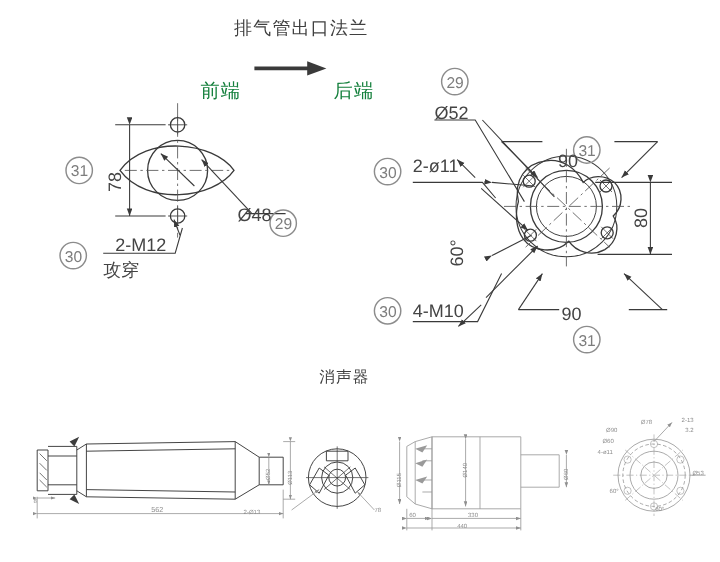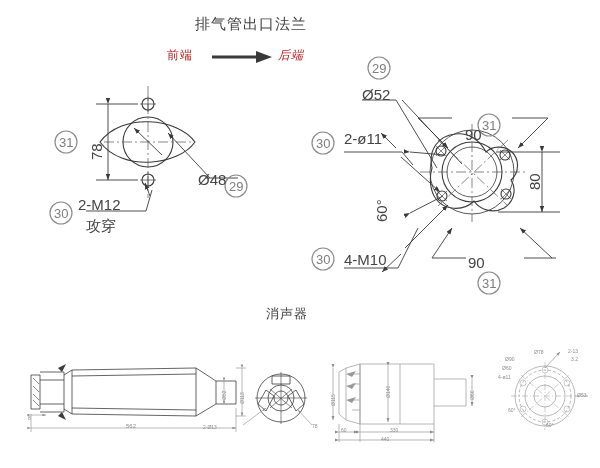--- a/index.html
+++ b/index.html
@@ -34,23 +34,24 @@
     white-space: nowrap;
     line-height: 1;
     color: #4d4d4d;
   }
   .title-main {
     font-size: 15px;
     letter-spacing: 1px;
     color: #3f3f3f;
   }
   .title-sub {
-    font-size: 12px;
+    font-size: 16px;
     letter-spacing: 1px;
-    color: #b91c1c;
+    color: #15803d;
+    margin-top: 20px;
   }
   .dim {
     font-size: 15px;
     color: #444;
   }
   .rot90 {
     transform: rotate(-90deg);
     transform-origin: left top;
   }
   .section-title {
@@ -354,25 +355,25 @@
         <line x1="521" y1="375" x2="569" y2="417"></line>
         <line x1="521" y1="417" x2="569" y2="375"></line>
       </g>
       <line x1="545" y1="368" x2="560" y2="352" marker-end="url(#ahf)"></line>
       <line x1="575" y1="396" x2="588" y2="396"></line>
     </g>
   </svg>
 
   <div class="txt title-main" style="left:195px; top:16px;">排气管出口法兰</div>
   <div class="txt title-sub" style="left:167px; top:49px;">前端</div>
-  <div class="txt title-sub" style="left:278px; top:49px;font-style:italic;">后端</div>
+  <div class="txt title-sub" style="left:278px; top:49px;">后端</div>
 
   <div class="txt dim rot90" style="left:89px; top:160px;">78</div>
   <div class="txt dim" style="left:186px; top:172px;margin-left:12px;">Ø48</div>
-  <div class="txt dim" style="left:78px; top:197px;">2-M12</div>
+  <div class="txt dim" style="left:96px; top:197px;">2-M12</div>
   <div class="txt dim" style="left:86px; top:218px;">攻穿</div>
 
   <div class="txt" style="left:59px; top:136px; font-size:13px; color:#7d7d7d;">31</div>
   <div class="txt" style="left:229px; top:180px; font-size:13px; color:#7d7d7d;">29</div>
   <div class="txt" style="left:54px; top:207px; font-size:13px; color:#7d7d7d;">30</div>
 
   <div class="txt dim" style="left:362px; top:87px;">Ø52</div>
   <div class="txt dim" style="left:344px; top:131px;">2-ø11</div>
   <div class="txt dim" style="left:344px; top:252px;">4-M10</div>
   <div class="txt dim rot90" style="left:374px; top:222px;">60°</div>

